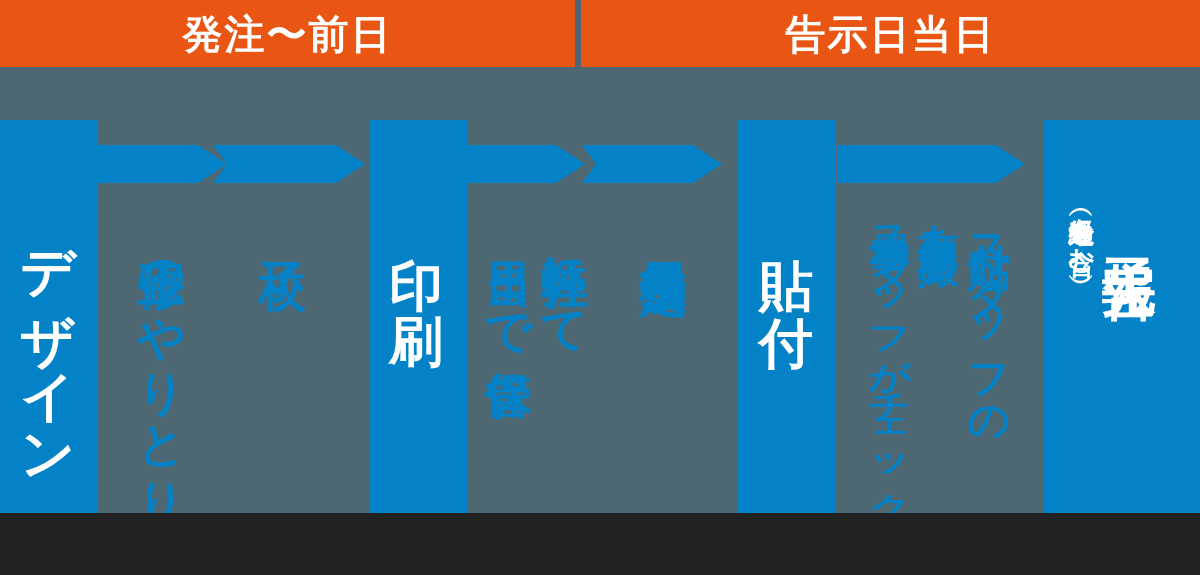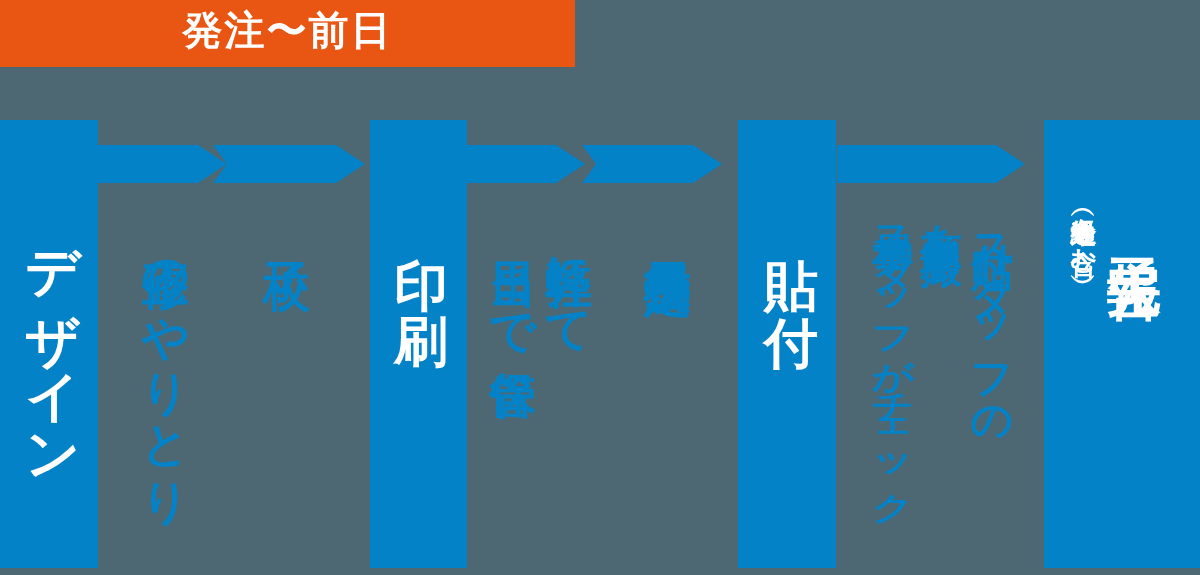--- a/index.html
+++ b/index.html
@@ -1,21 +1,21 @@
 <!DOCTYPE html>
 <html lang="ja" style="--orange: #e95513; --blue: #0482c8; --background: #4d6872; --text_white: #ffffff;"><head>
 <meta charset="utf-8">
 <style>
   html,body{margin:0;padding:0;background:#222;}
   .canvas{
     position:relative;
-    width:1200px;height:575px;
+    width:1200px;height:513px;
     background:var(--background,#4d6872);
     overflow:hidden;
-    font-family:Liberation Mono, monospace;
+    font-family:Liberation Sans, sans-serif;
   }
   .phase-bar{
     position:absolute;top:0;height:67px;
     background:var(--orange,#e95513);
     display:flex;align-items:center;justify-content:center;
   }
   .phase-label{
     color:#fff;font-size:40px;font-weight:bold;letter-spacing:2px;
     line-height:1;white-space:nowrap;
   }
@@ -40,20 +40,23 @@
   .arrow{position:absolute;top:145px;height:38px;}
   .arrow polygon{fill:var(--blue,#0482c8);}
 </style>
 </head>
 <body>
 
 <div class="canvas">
 
   <div class="phase-bar" style="left:0;width:575px;">
     <span class="phase-label">発注〜前日</span>
+  </div>
+  <div class="phase-bar" style="left:581px;width:619px;">
+    <span class="phase-label">告示日当日</span>
   </div>
 
   <div class="step-col" style="left:0;width:98px;"></div>
   <div class="step-col" style="left:370px;width:97px;"></div>
   <div class="step-col" style="left:738px;width:98px;"></div>
   <div class="step-col" style="left:1044px;width:156px;"></div>
 
   <svg class="arrow" style="left:98px;" width="129" height="38" viewBox="0 0 129 38">
     <polygon points="0,0 100,0 129,19 100,38 0,38"></polygon>
   </svg>

